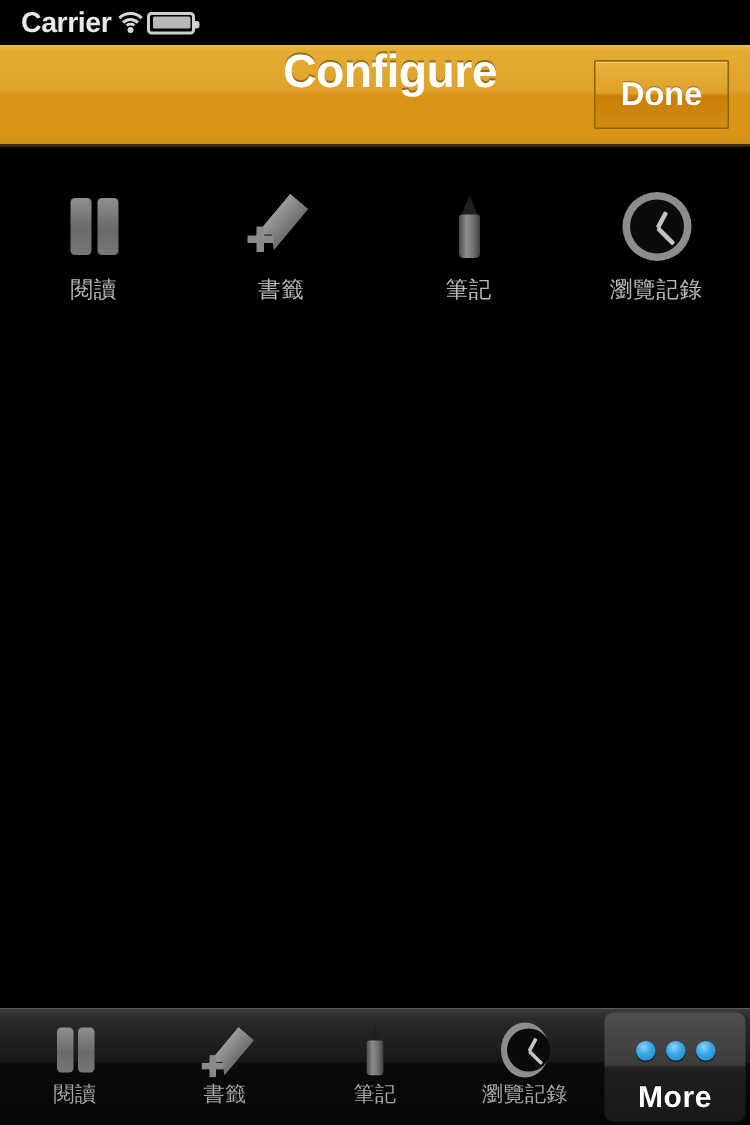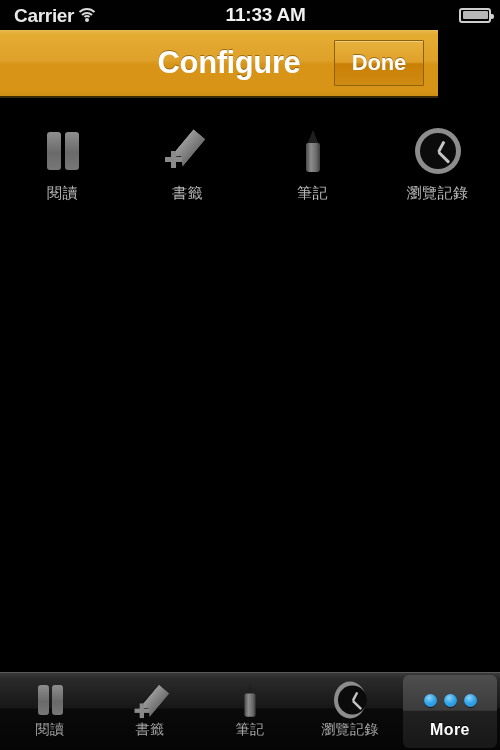--- a/index.html
+++ b/index.html
@@ -109,33 +109,32 @@
     right: -5px; top: 4px;
     width: 3px; height: 5px;
     background: #cfcfcf;
     border-radius: 0 2px 2px 0;
   }
 
   
   #nav-bar {
     position: absolute;
     left: 0; top: 30px;
-    width: 438px;
+    width: 500px;
     height: 68px;
     background: linear-gradient(to bottom,
       #e8bb52 0%,
       #e4ac32 6%,
       #dfa12a 46%,
       #d79417 52%,
       #d79417 93%,
       #cf8d13 100%);
     border-bottom: 2px solid #3a2a07;
     box-sizing: border-box;
     display: flex;
-    align-items: center;
     justify-content: center;
     padding-left: 20px;
   }
   #nav-title {
     color: #ffffff;
     font-size: 31px;
     font-weight: bold;
     letter-spacing: -0.4px;
     text-shadow: 0 -1.5px 0 rgba(90,60,5,0.55);
   }
@@ -393,21 +392,21 @@
     color: #a8a8a8;
     font-size: 14px;
     font-family: "DejaVu Sans", "Liberation Sans", sans-serif;
     letter-spacing: 0.4px;
     text-shadow: 0 -1px 0 #000;
     white-space: nowrap;
   }
   .tab-item.selected .tab-label {
     color: #ffffff;
     font-weight: bold;
-    font-size: 16px;
+    font-size: 20px;
     font-family: "Liberation Sans", sans-serif;
     text-align: right;
   }
   
   .tab-icon .ic-book span { width: 11px; height: 30px; }
   .tab-icon .ic-book { gap: 3px; }
   .tab-icon .ic-bookmark { width: 42px; height: 38px; transform: scale(0.86); }
   .tab-icon .ic-pen { transform: scale(0.80); }
   .tab-icon .ic-clock { transform: scale(0.80); }
   .ic-dots {
@@ -431,21 +430,20 @@
   <div id="status-bar">
     <div class="sb-left">
       <span class="sb-carrier">Carrier</span>
       <span class="wifi">
         <i class="w3"></i>
           <i class="w2"></i>
           <i class="w1"></i>
           <span class="dot"></span>
       </span>
     </div>
-    <div class="sb-center">11:33 AM</div>
     <div class="sb-right">
       <span class="battery">
         <span class="fill"></span>
           <span class="nub"></span>
       </span>
     </div>
   </div>
 
   <div id="nav-bar">
     <div id="nav-title">Configure</div>

